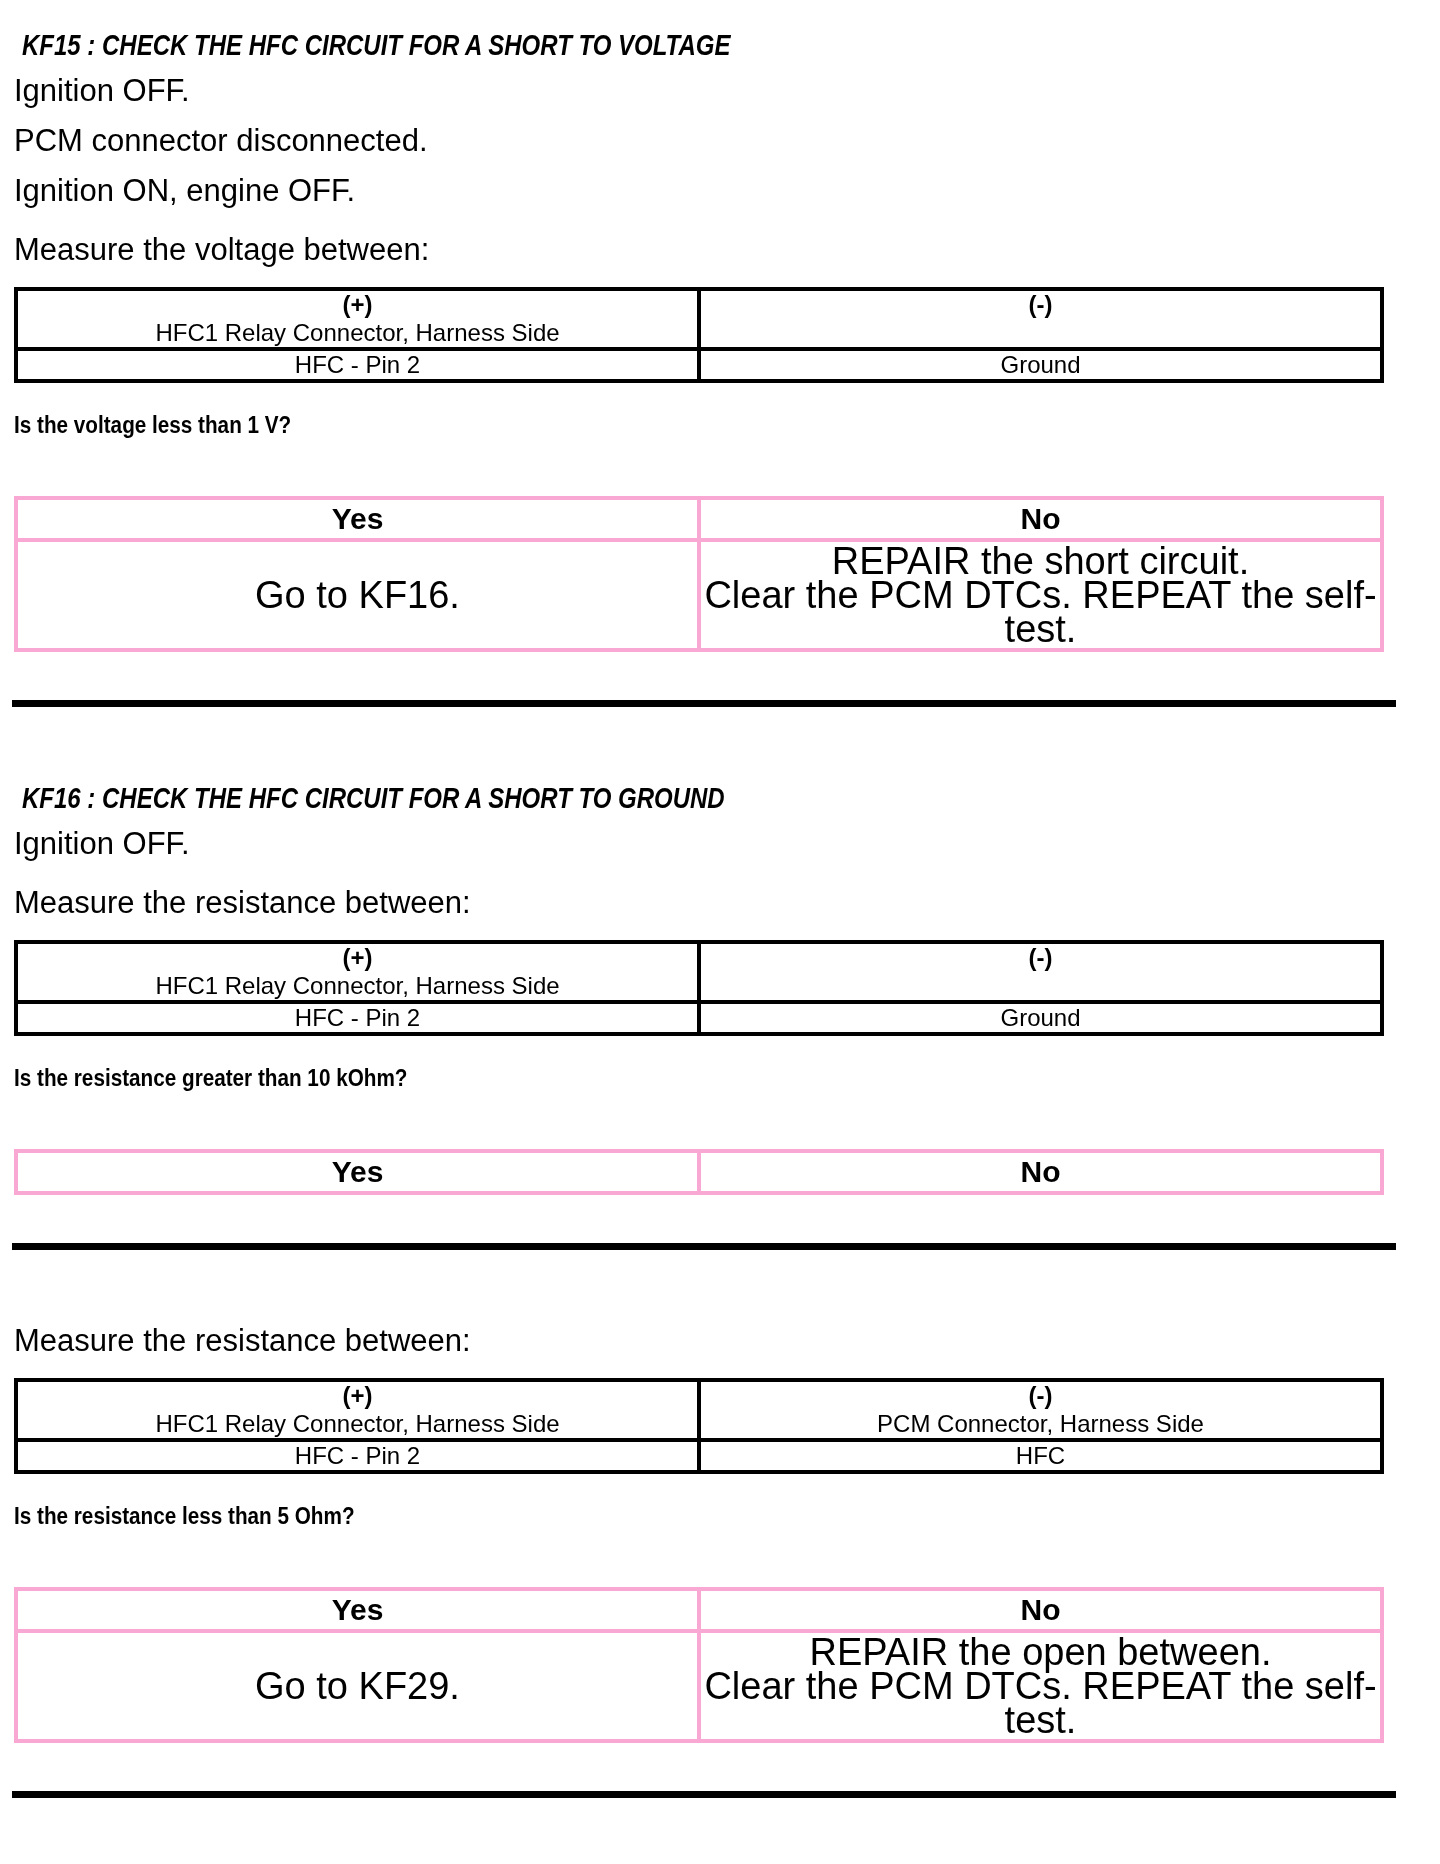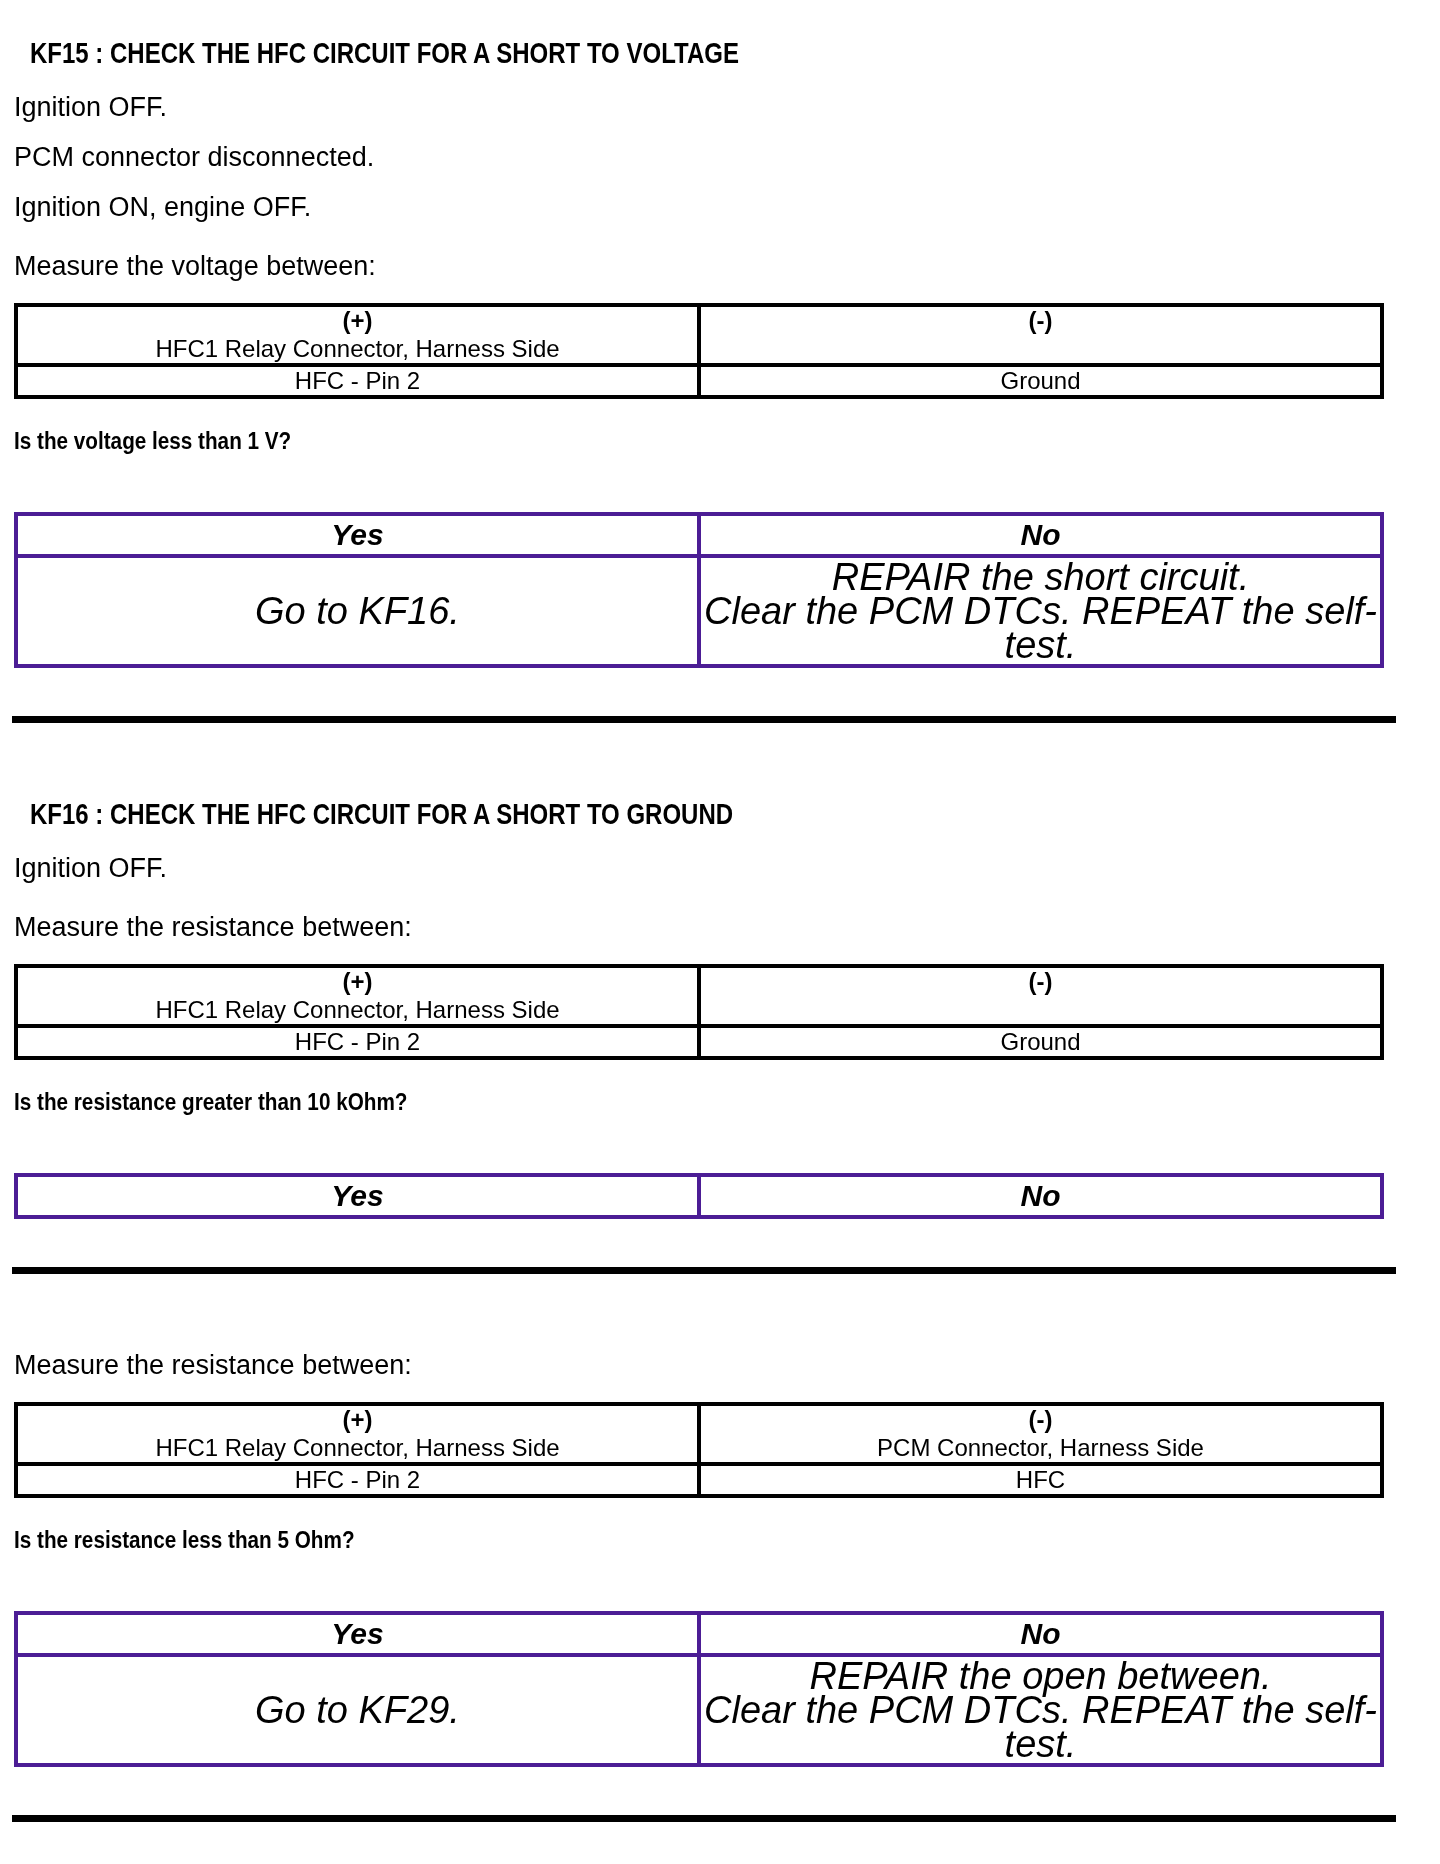--- a/index.html
+++ b/index.html
@@ -10,42 +10,43 @@
     height: 1864px;
     background: #ffffff;
     color: #000000;
     font-family: "Liberation Sans", sans-serif;
     overflow: hidden;
   }
   .section { margin: 0 0 0 14px; }
   .section--first .section-title { padding-top: 18px; }
 
   .section-title {
-    margin: 16px;
+    margin: 8px;
     font-size: 30px;
     font-weight: bold;
     line-height: 38px;
     white-space: nowrap;
+    font-style: italic;
   }
   .condensed {
     display: inline-block;
     transform: scaleX(0.8);
     transform-origin: 0 50%;
     white-space: nowrap;
   }
   .condensed90 {
     display: inline-block;
     transform: scaleX(0.9);
     transform-origin: 0 50%;
     white-space: nowrap;
   }
 
   .instruction {
     margin: 12px 12px 0 0;
-    font-size: 27px;
+    font-size: 31px;
     line-height: 38px;
   }
   .instruction--first { margin-top: 2px; }
   .instruction--measure { margin-top: 21px; }
 
   .measure-table {
     border-collapse: collapse;
     table-layout: fixed;
     width: 1370px;
     margin-top: 18px;
@@ -68,21 +69,21 @@
     line-height: 38px;
     white-space: nowrap;
   }
 
   .decision-table {
     border-collapse: collapse;
     table-layout: fixed;
     width: 1370px;
     margin-top: 52px;
   }
-  .decision-table td { border: 4px solid #4c1d95; font-style: italic; }
+  .decision-table td { border: 4px solid #f9a8d4; }
   .decision-table .hdr-row td {
     text-align: center;
     font-size: 30px;
     font-weight: bold;
     line-height: 34px;
     padding: 2px 0;
   }
   .decision-table .body-row td {
     font-size: 38px;
     line-height: 34px;

